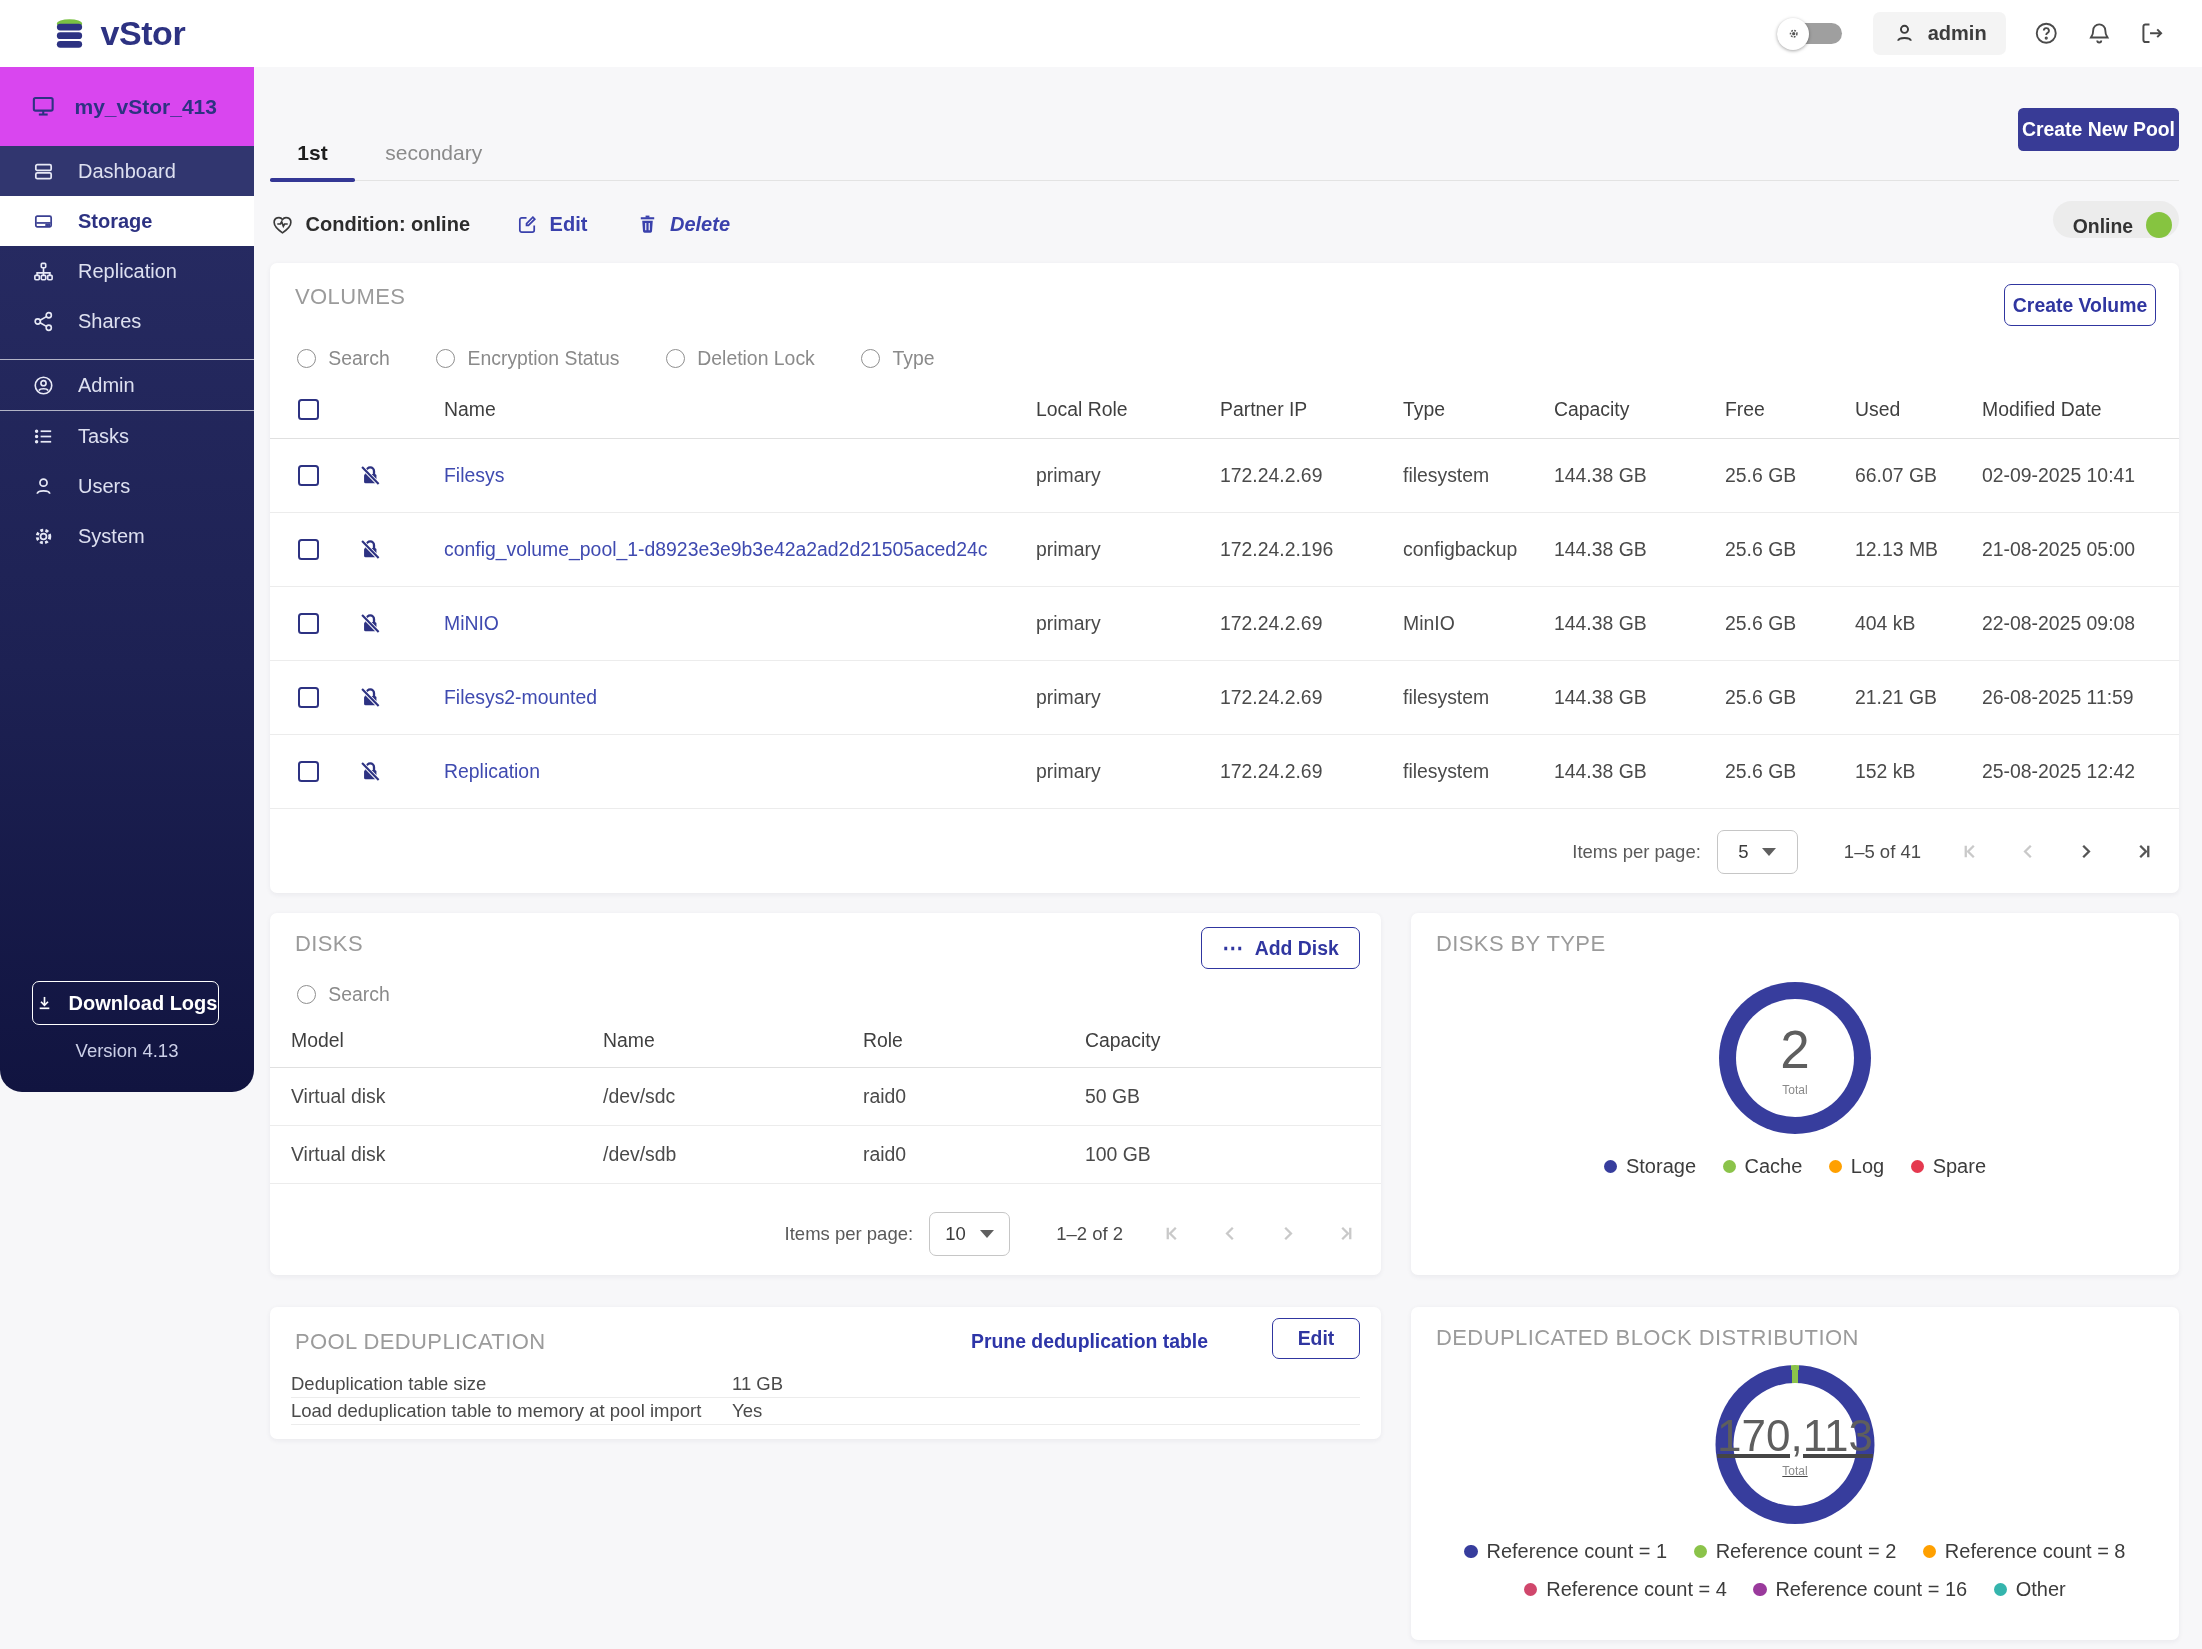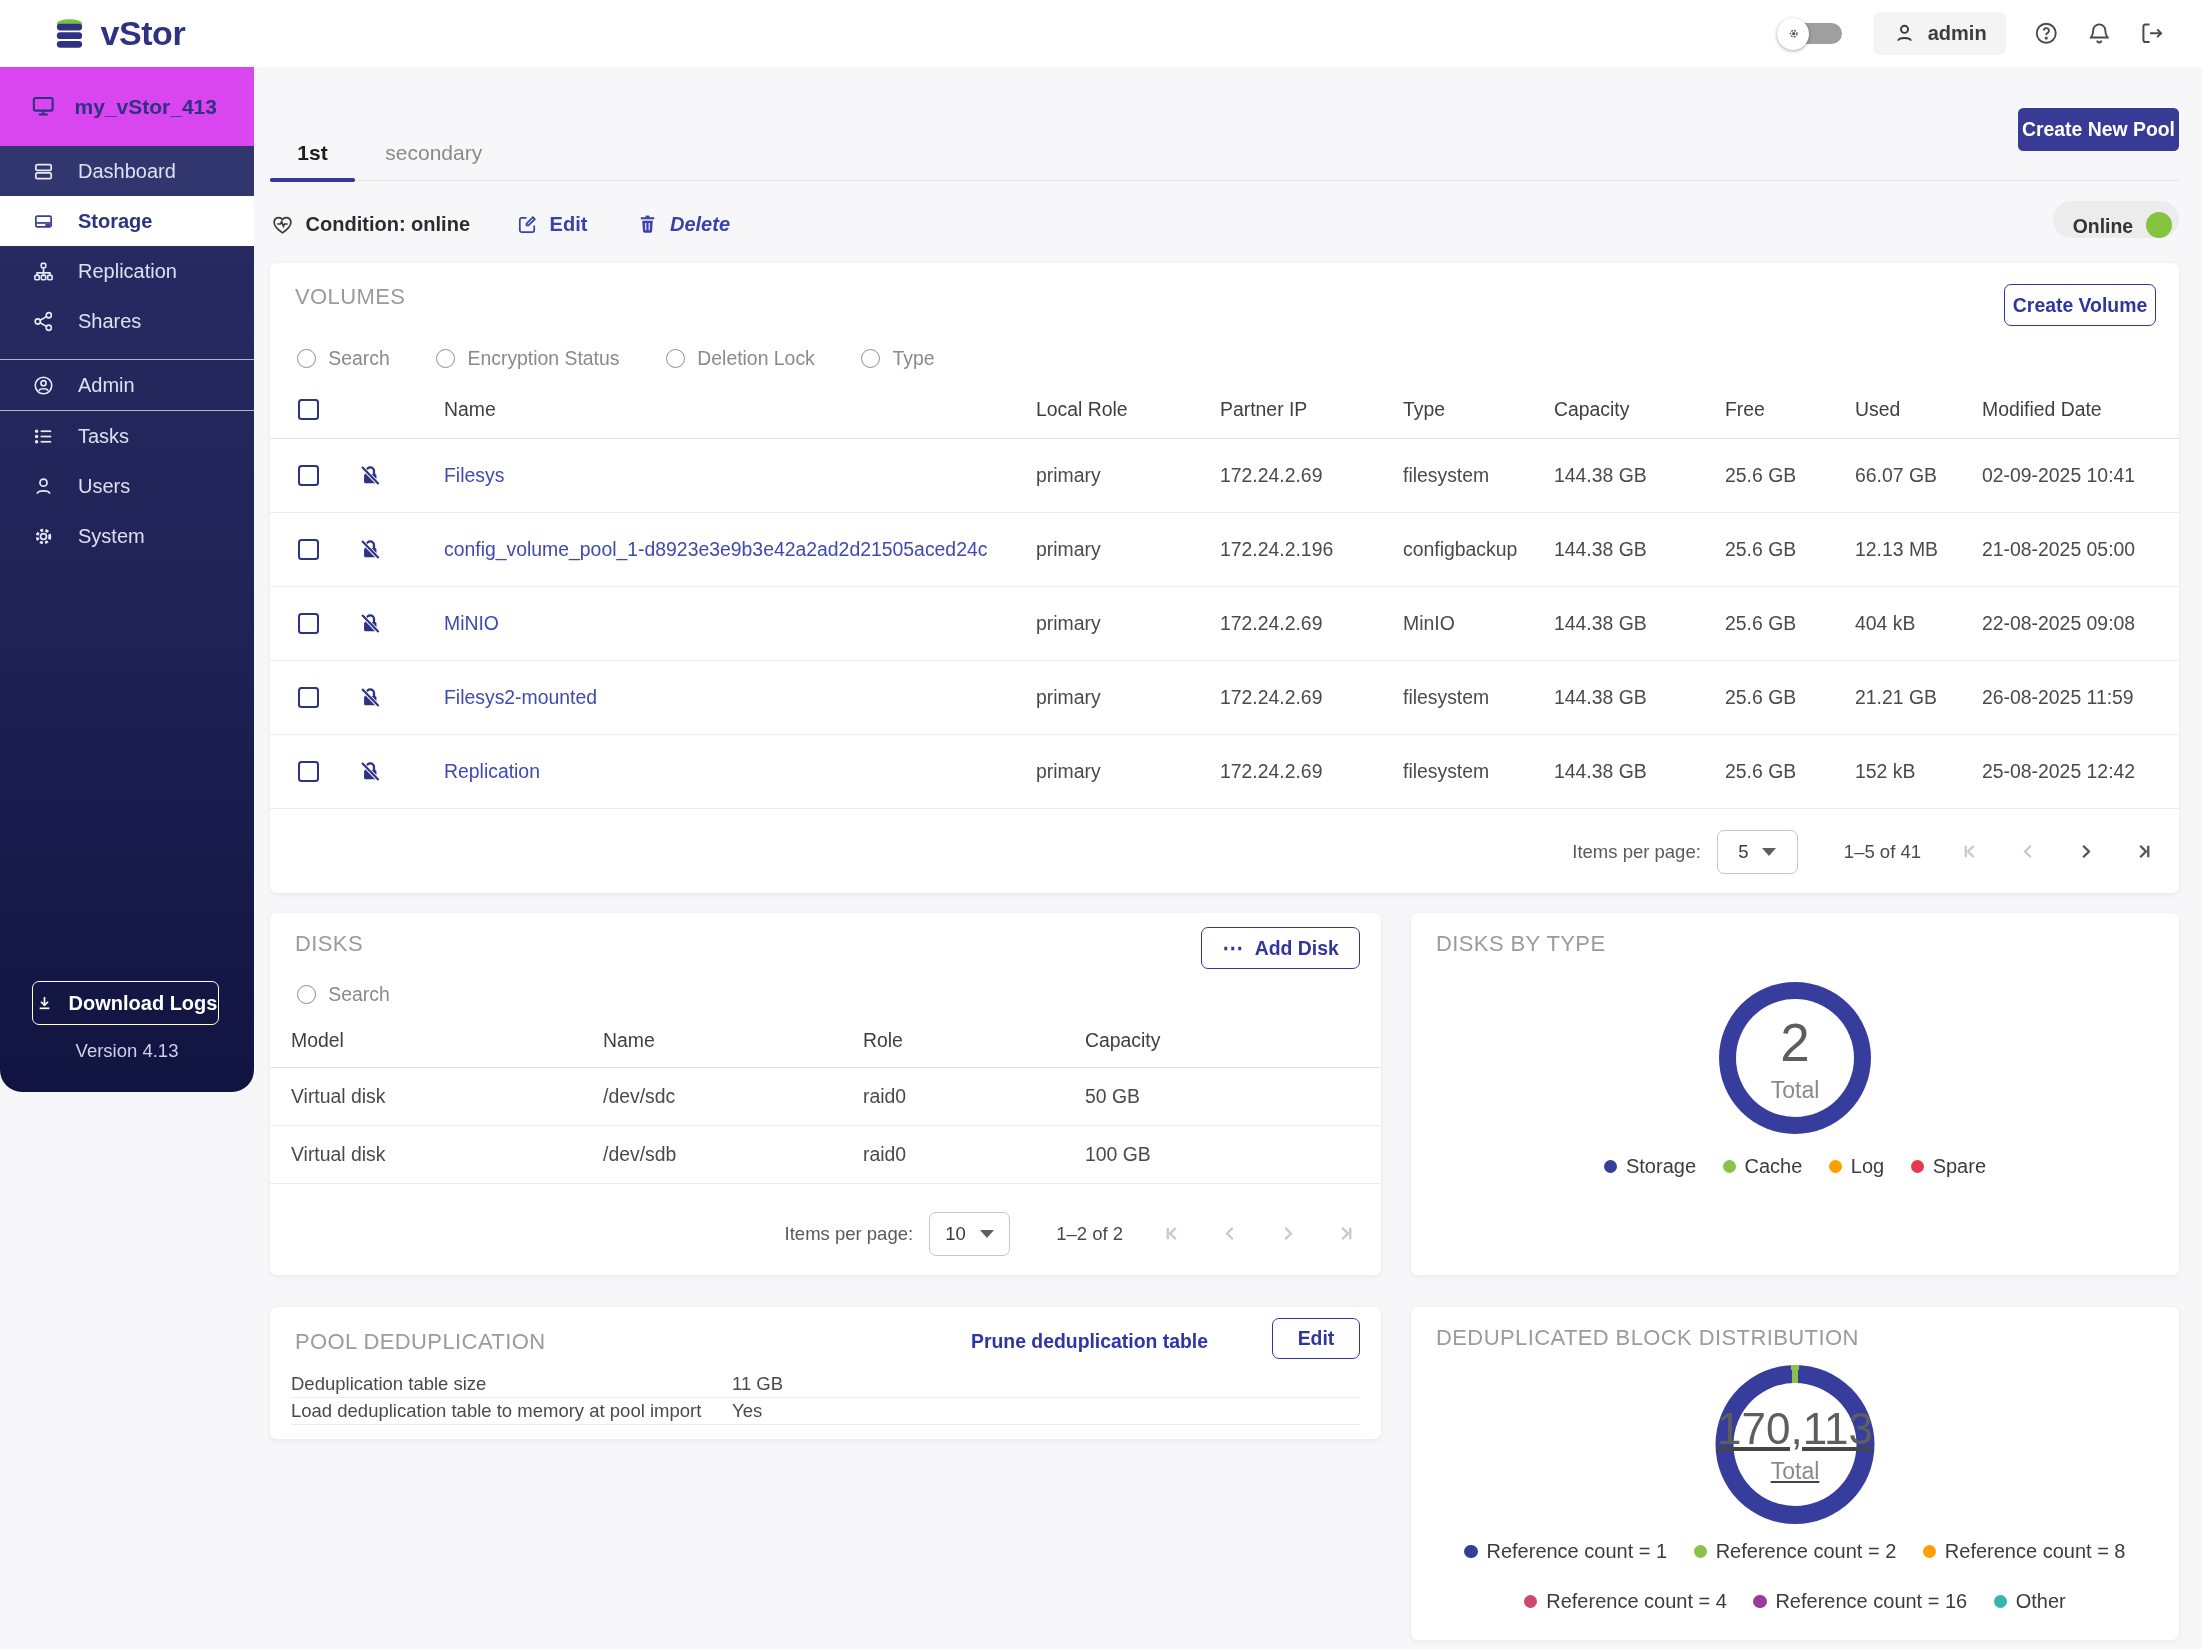--- a/index.html
+++ b/index.html
@@ -144,21 +144,21 @@
   .dpager { height:69px; bottom:7px; }
 
   
   .disks-type { top:846px; left:1157px; width:768px; height:362px; }
   .dedup-block { top:1240px; left:1157px; width:768px; height:333px; }
   .chart-head { padding:17.6px 0 0 25px; }
   .donut-wrap { position:absolute; left:50%; transform:translateX(-50%); border-radius:50%; }
   .donut { width:100%; height:100%; border-radius:50%; }
   .hole { position:absolute; background:#fff; border-radius:50%; display:flex; flex-direction:column; align-items:center; justify-content:center; }
   .big-num { color:#5e5e5e; }
-  .total-lab { color:#8a8a8a; font-size:23px; margin-top:3.5px; }
+  .total-lab { color:#8a8a8a; font-size:12px; margin-top:3.5px; }
   .legend { position:absolute; left:0; right:0; display:flex; justify-content:center; align-items:center; gap:26.5px; font-size:20px; color:#3c3c3c; }
   .lg-item { display:flex; align-items:center; gap:8.8px; }
   .lg-dot { width:13.2px; height:13.2px; border-radius:50%; }
 
   
   .pool-dedup { top:1240px; left:16px; width:1111px; height:132px; }
   .pd-head { padding:17.6px 21px 0 25px; display:flex; align-items:center;gap:32px; }
   .prune-link { margin-left:auto; color:#2d35a8; font-size:19.4px; font-weight:bold; cursor:pointer; margin-right:32px; }
   .pd-edit { width:88px; height:41px; margin-top:-7px; }
   .pd-rows { margin-top:12.4px; padding:0 21px; }
@@ -671,21 +671,21 @@
         </span>
       <span class="lg-item">
           <span class="lg-dot" style="background: rgb(139, 195, 74);"></span>
           <span>Reference count = 2</span>
         </span>
       <span class="lg-item">
           <span class="lg-dot" style="background: rgb(255, 160, 0);"></span>
           <span>Reference count = 8</span>
         </span>
     </div>
-    <div class="legend" style="top:283px;">
+    <div class="legend" style="top:271px;">
       <span class="lg-item">
           <span class="lg-dot" style="background: rgb(208, 71, 108);"></span>
           <span>Reference count = 4</span>
         </span>
       <span class="lg-item">
           <span class="lg-dot" style="background: rgb(154, 58, 156);"></span>
           <span>Reference count = 16</span>
         </span>
       <span class="lg-item">
           <span class="lg-dot" style="background: rgb(53, 181, 173);"></span>

